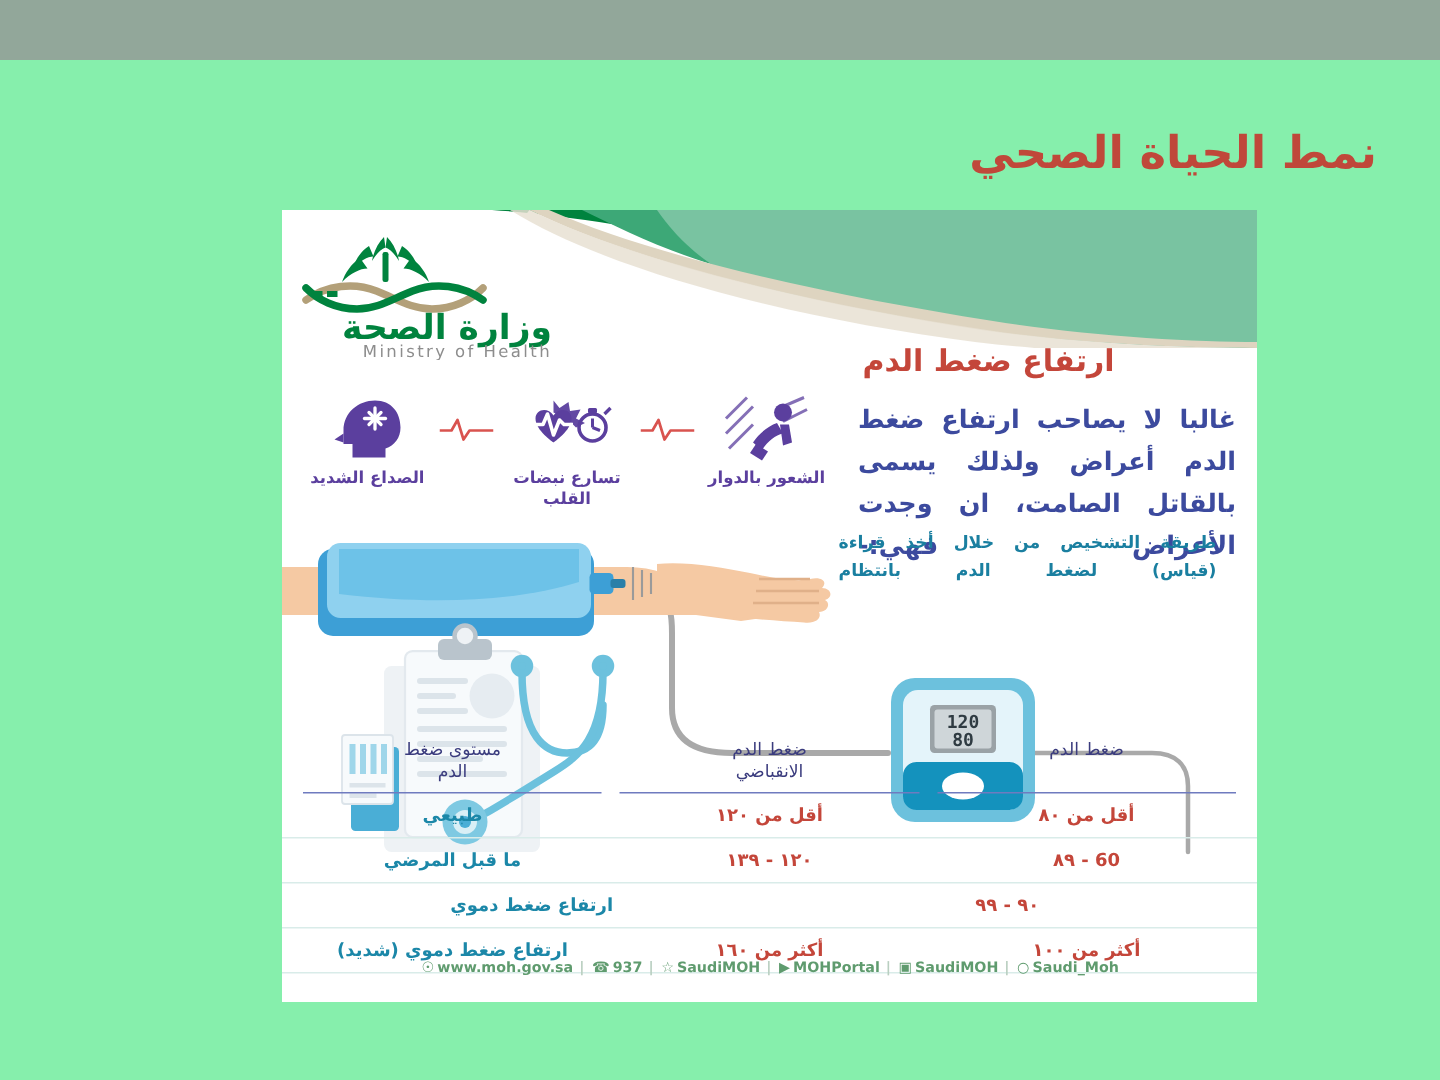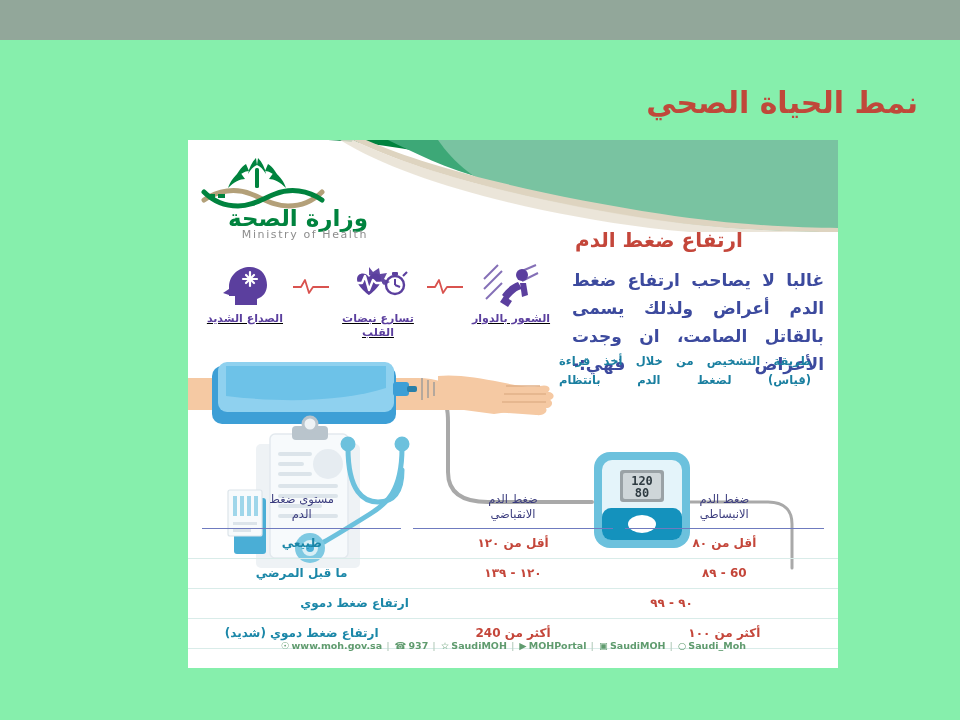--- a/index.html
+++ b/index.html
@@ -54,21 +54,21 @@
     position:absolute;right:27px;top:212px;width:252px;
     direction:rtl;text-align:justify;text-align-last:justify;
     color:#1a7fa0;font-weight:bold;font-size:11.5px;line-height:1.65;
   }
 
   
   .symptoms{
     position:absolute;left:10px;top:122px;width:360px;height:92px;
     display:flex;flex-direction:row-reverse;align-items:flex-start;justify-content:space-between;
   }
-  .symptom{width:96px;text-align:center;text-decoration:underline;}
+  .symptom{width:96px;text-align:center;}
   .symptom .glyph{height:48px;display:flex;align-items:center;justify-content:center;}
   .symptom .cap{
     margin-top:2px;direction:rtl;color:#5b3f9e;font-weight:bold;font-size:11px;line-height:1.25;
   }
   .ecg{width:40px;height:48px;display:flex;align-items:center;justify-content:center;}
 
   
   .illus{position:absolute;left:0;top:212px;width:650px;height:218px;}
   .illus svg{display:block;}
 
@@ -310,21 +310,20 @@
         </g>
 
       </svg>
     </div>
 
     <div class="tbl">
 
       <div class="tbl-head">
         <div class="th">
           <div>ضغط الدم</div>
-          <div>الانبساطي</div>
         </div>
         <div class="th">
           <div>ضغط الدم</div>
           <div>الانقباضي</div>
         </div>
         <div class="th">
           <div>مستوى ضغط</div>
           <div>الدم</div>
         </div>
       </div>
@@ -341,21 +340,21 @@
         <div class="td level">ما قبل المرضي</div>
       </div>
 
       <div class="tbl-row">
         <div class="td val">٩٠ - ٩٩</div>
         <div class="td level">ارتفاع ضغط دموي</div>
       </div>
 
       <div class="tbl-row">
         <div class="td val">أكثر من ١٠٠</div>
-        <div class="td val">أكثر من 240</div>
+        <div class="td val">أكثر من ١٦٠</div>
         <div class="td level">ارتفاع ضغط دموي (شديد)</div>
       </div>
 
     </div>
 
     <div class="foot">
       <span class="fi">☉</span><span>www.moh.gov.sa</span><span class="sep">|</span><span class="fi">☎</span><span>937</span><span class="sep">|</span><span class="fi">☆</span><span>SaudiMOH</span><span class="sep">|</span><span class="fi">▶</span><span>MOHPortal</span><span class="sep">|</span><span class="fi">▣</span><span>SaudiMOH</span><span class="sep">|</span><span class="fi">○</span><span>Saudi_Moh</span>
     </div>
 
   </div>

